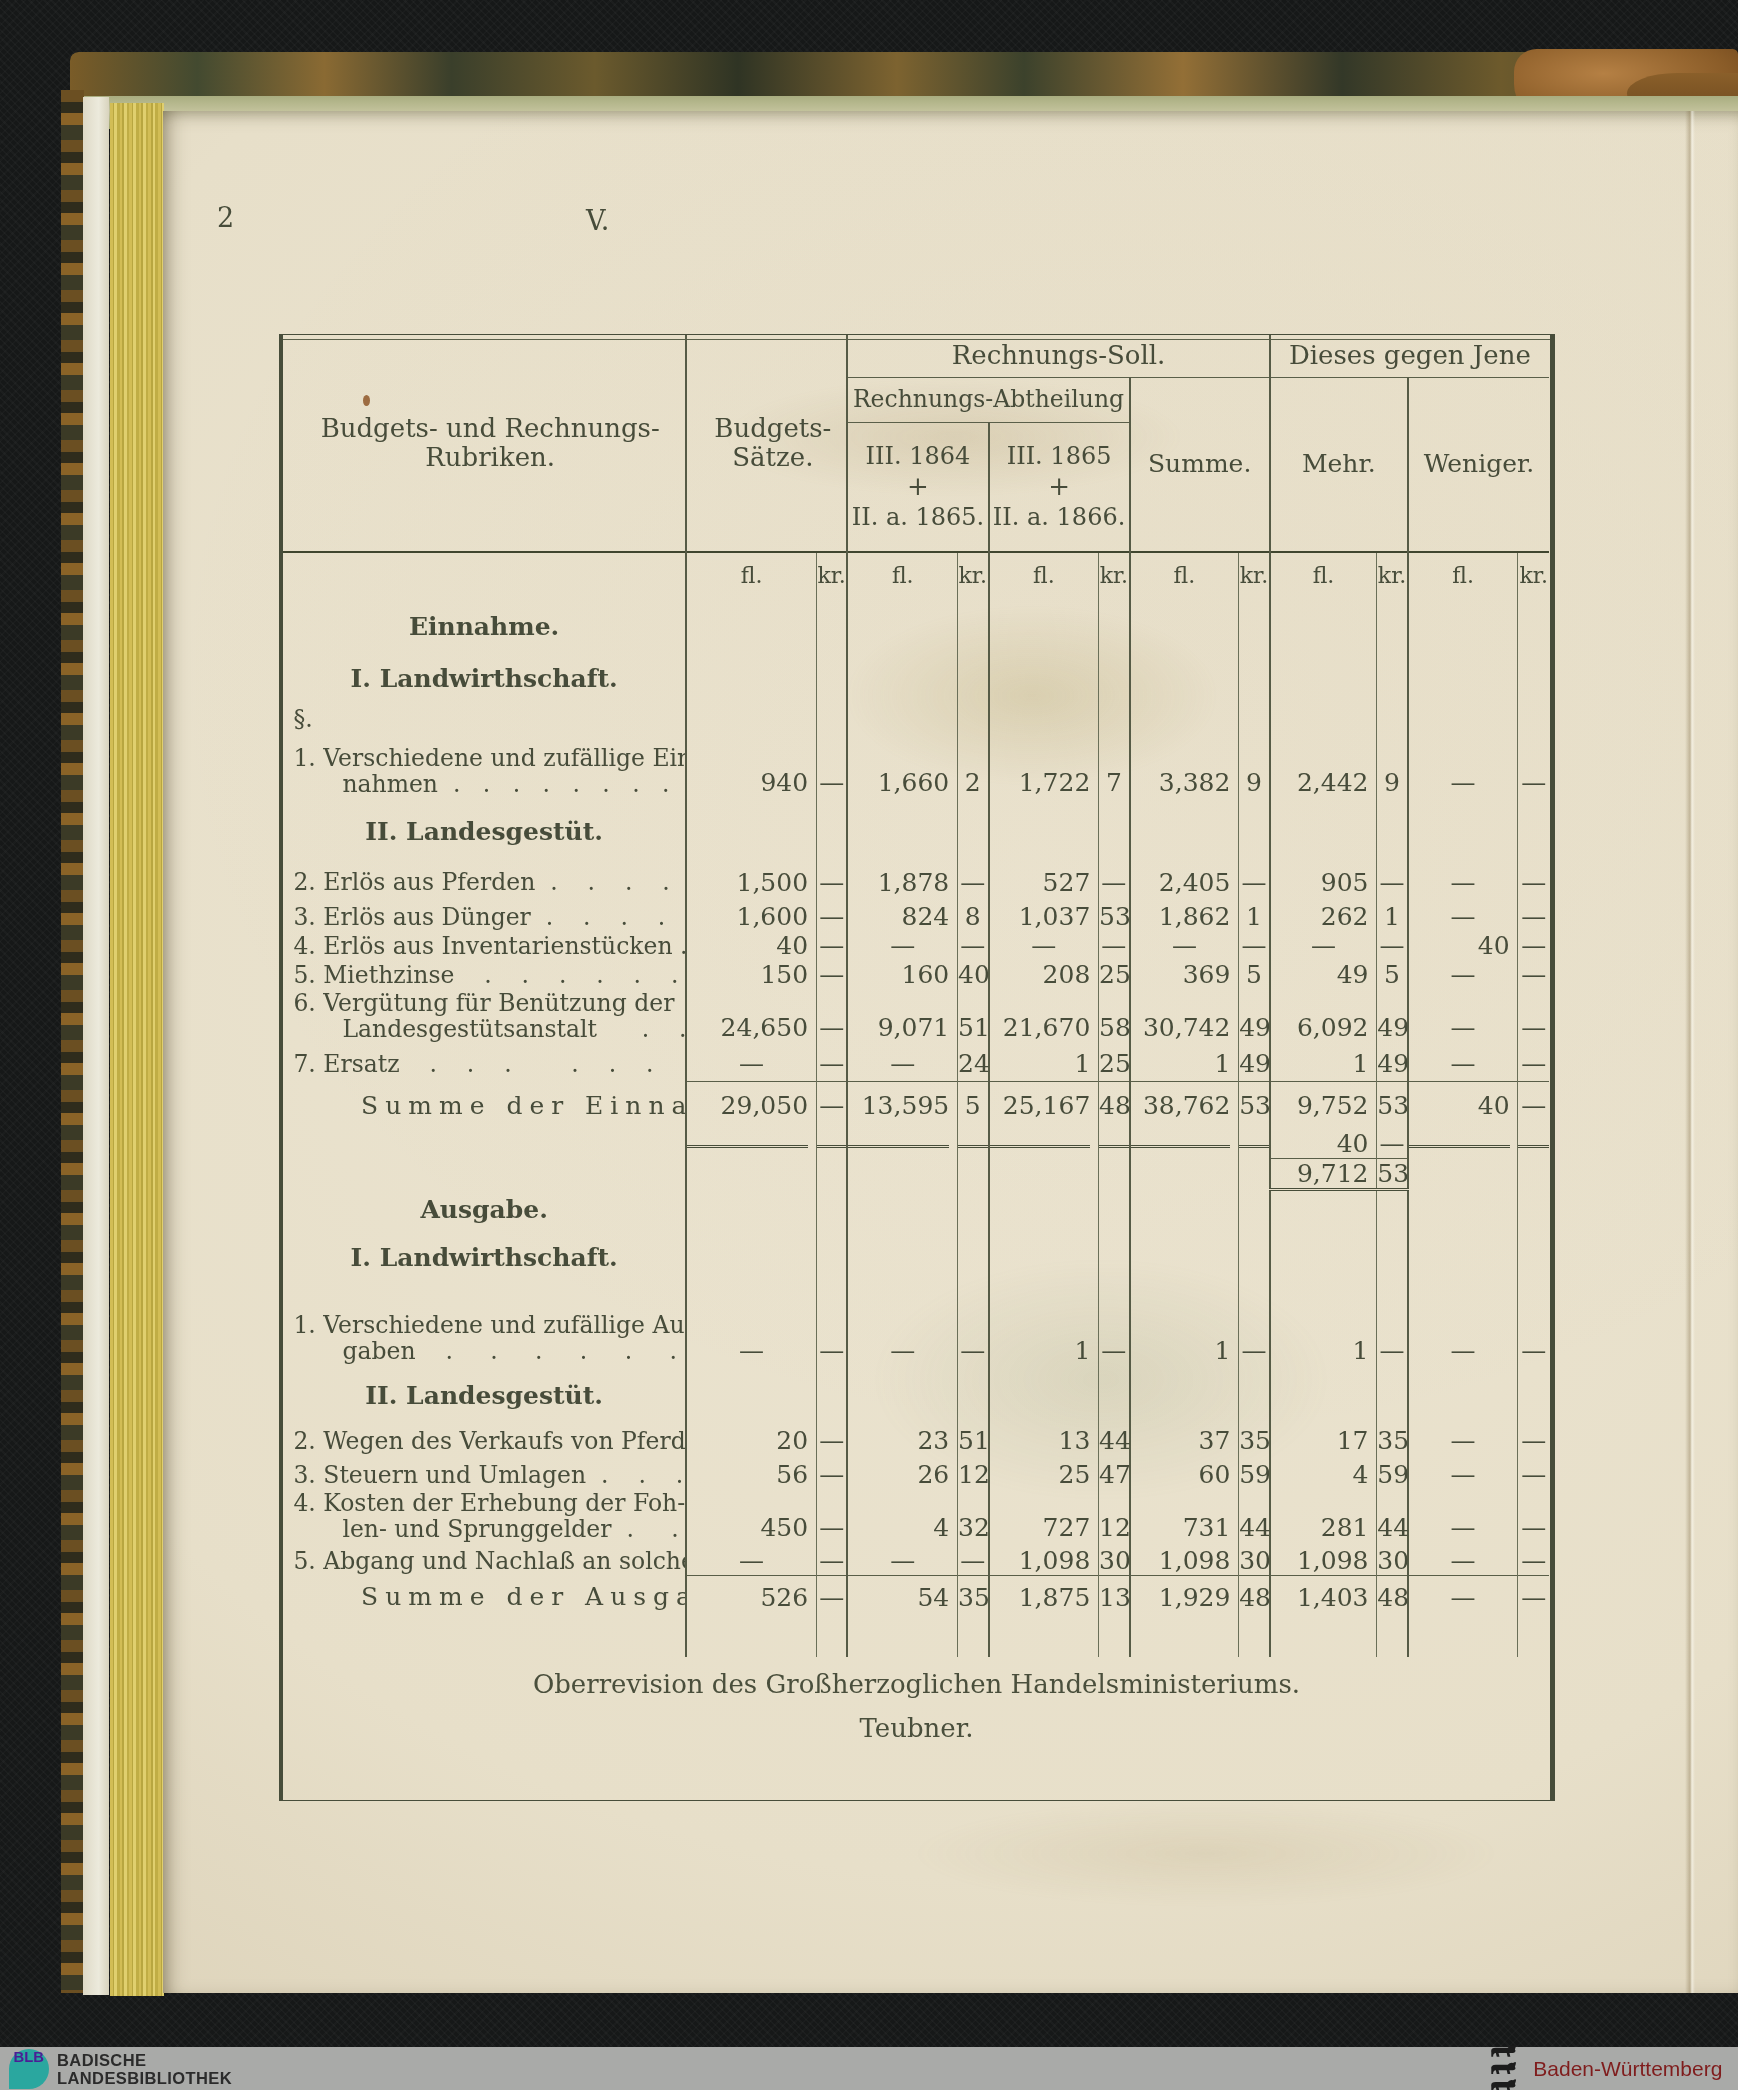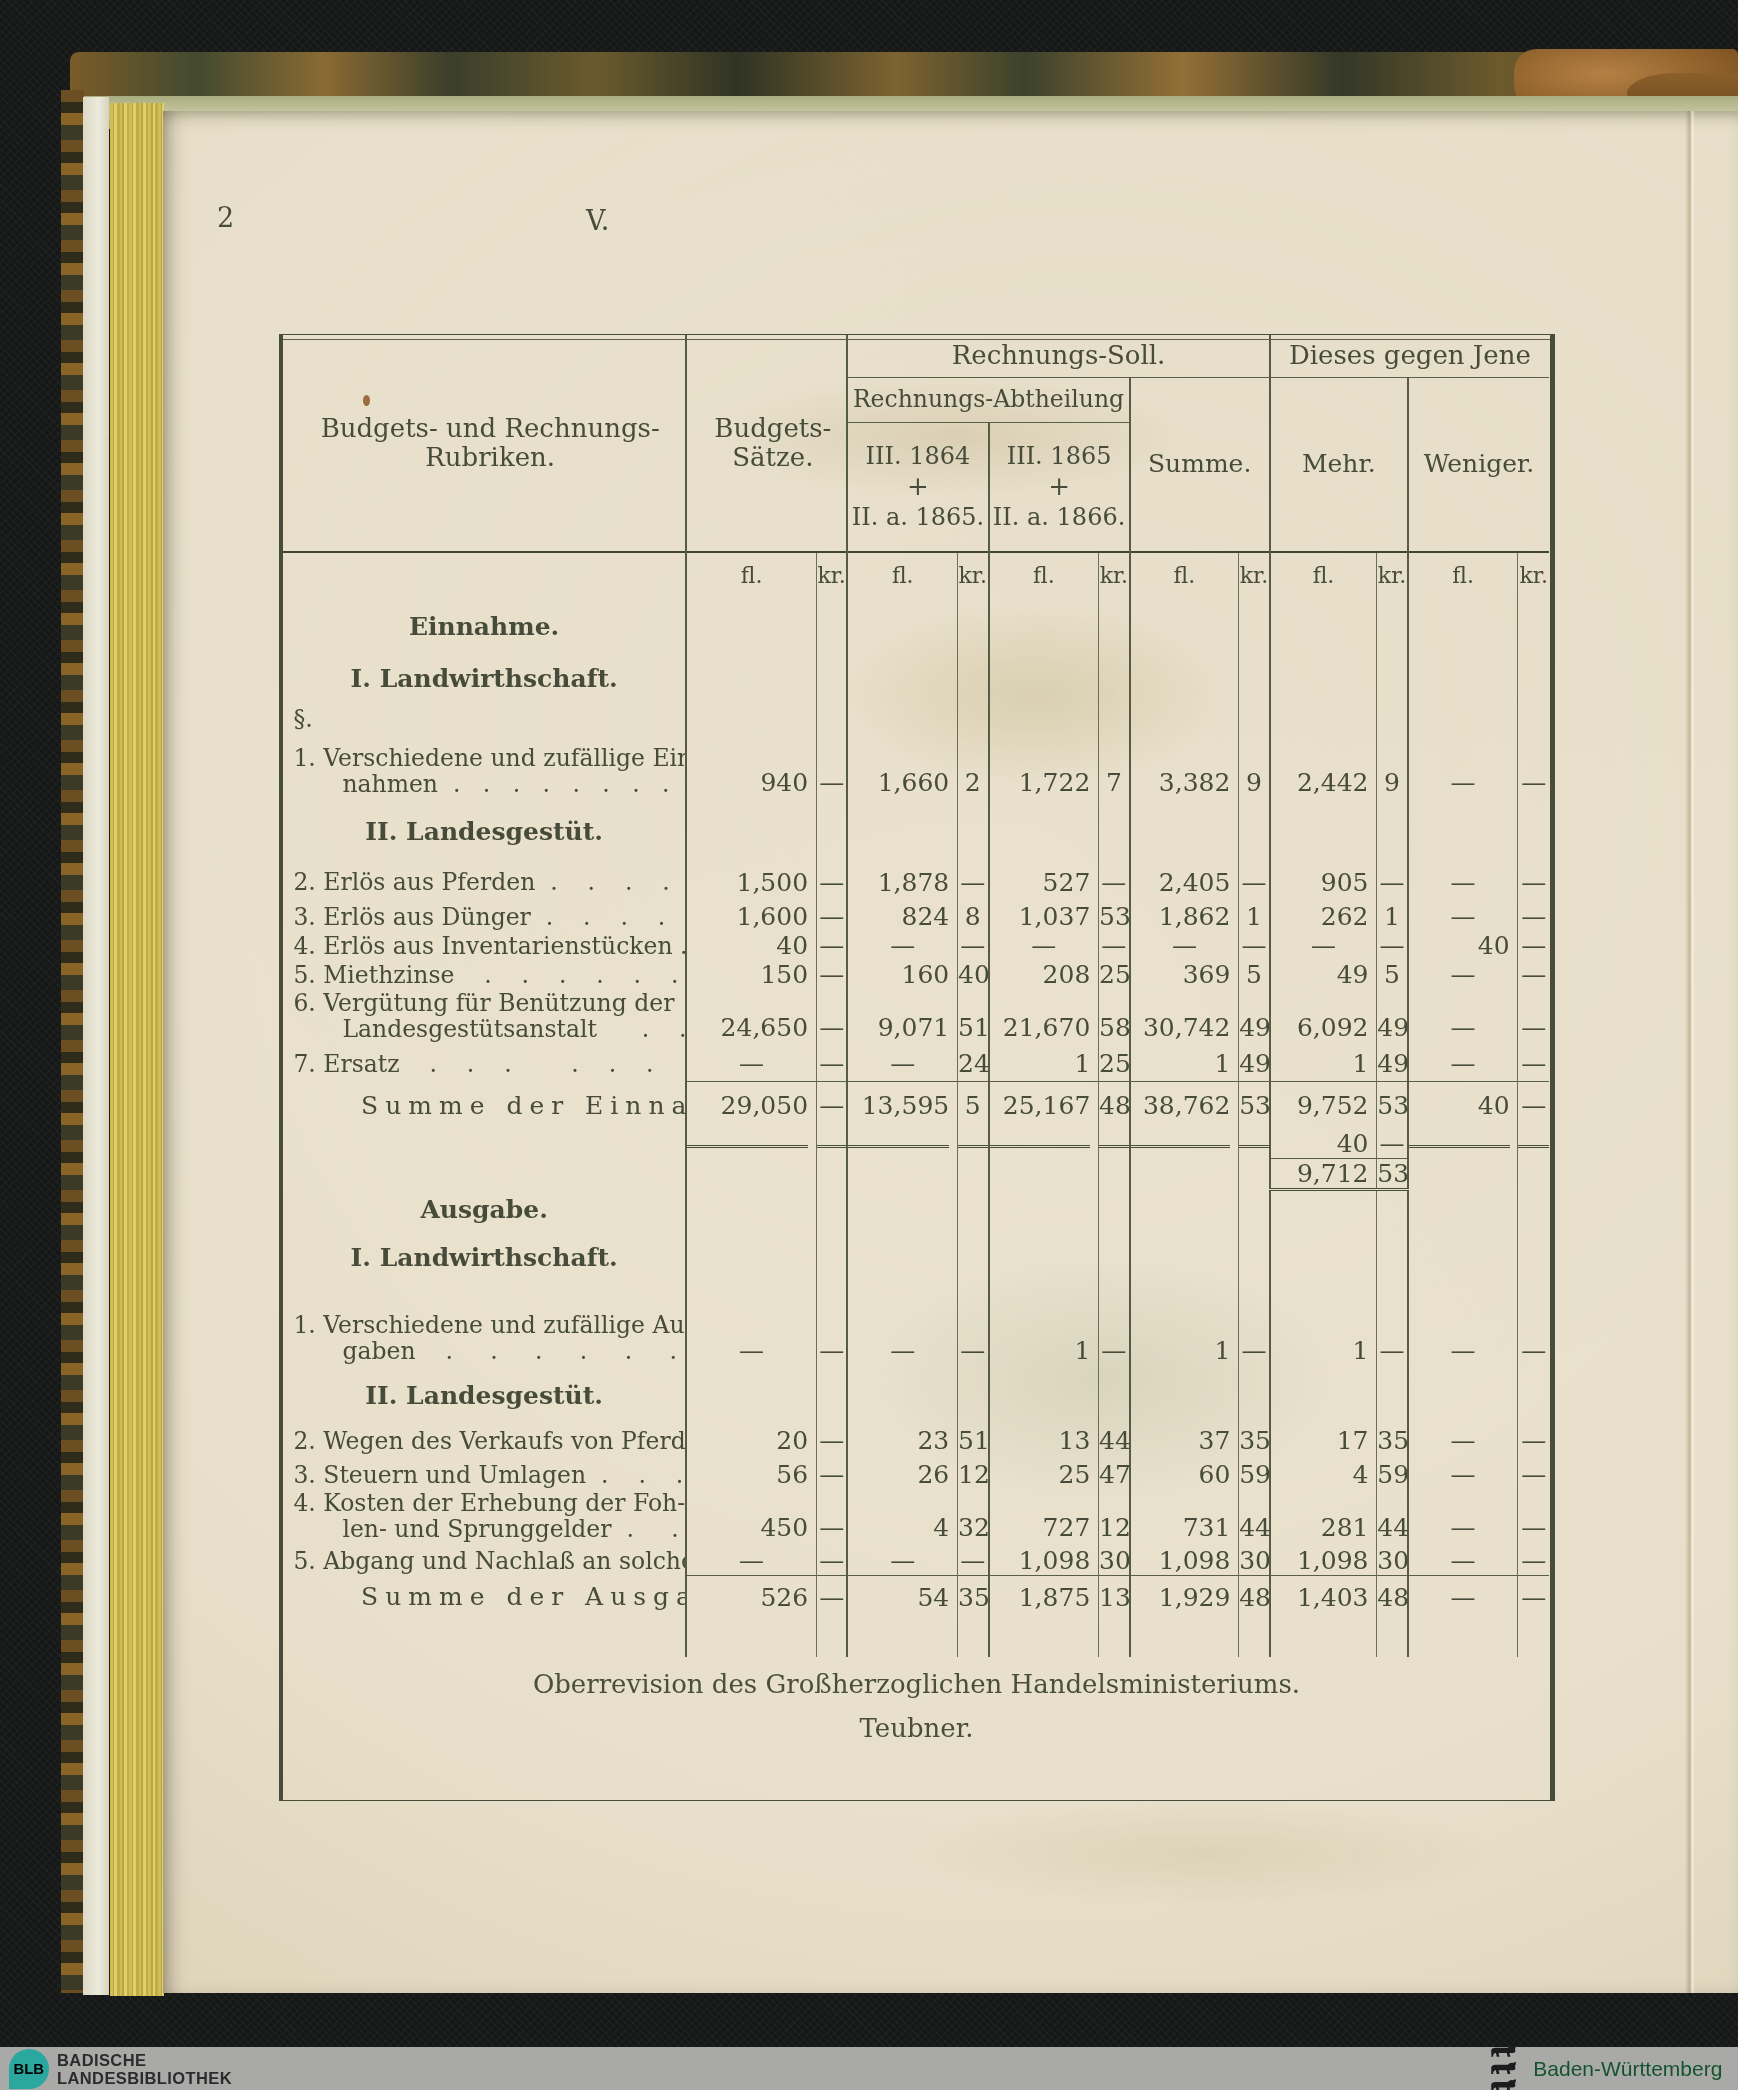--- a/index.html
+++ b/index.html
@@ -69,23 +69,23 @@
   .dr{height:0;border-top:3.5px double #474d39;margin-top:3.5px;}
   .nt{border-top:0.9px solid #595e48;border-bottom:3.5px double #474d39;}
   .ffoot{font-size:26px;color:#4a4f3c;}
   .f1{margin:14px 0 0 83px;letter-spacing:3.5px;}
   .f2{text-align:center;margin-top:12px;}
   .f3{text-align:center;margin-top:14px;}
   
   .bar{position:absolute;left:0;bottom:0;width:1738px;height:43px;background:#a9aaa8;
     font-family:"Liberation Sans","DejaVu Sans",sans-serif;}
   .blb-logo{position:absolute;left:8.7px;top:1.7px;width:40px;height:40px;background:#2aa79f;border-radius:50% 50% 50% 0;
-    display:flex;align-items:center;justify-content:center;color:#000000;font-weight:bold;font-size:14.8px;}
+    display:flex;justify-content:center;color:#4c1d95;font-weight:bold;font-size:14.8px;}
   .blb-name{position:absolute;left:57px;top:3.5px;color:#2b2b2b;font-weight:bold;font-size:16.5px;letter-spacing:0.4px;line-height:1.15;}
-  .bw{position:absolute;right:15.6px;top:0;height:43px;display:flex;align-items:center;gap:10.4px;color:#14532d;font-size:21px;}
+  .bw{position:absolute;right:15.6px;top:0;height:43px;display:flex;align-items:center;gap:10.4px;color:#7f1d1d;font-size:21px;}
   .lions{display:block;}
 </style>
 </head>
 <body>
 
 <div class="scene">
   <div class="edge-marble-top"></div>
   <div class="leather-spine"></div>
   <div class="leather-tassel"></div>
   <div class="edge-green"></div>

